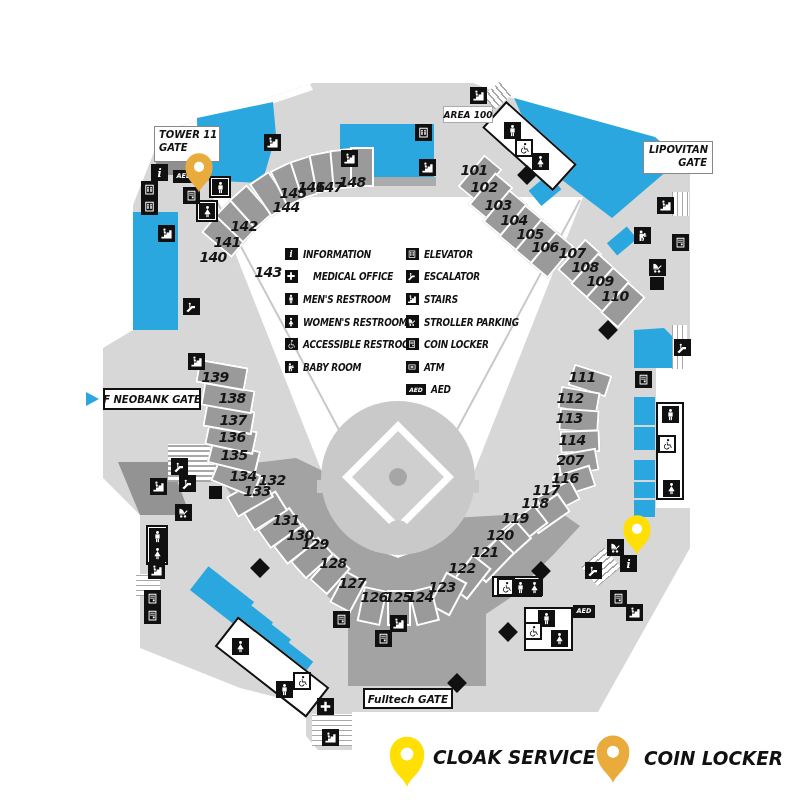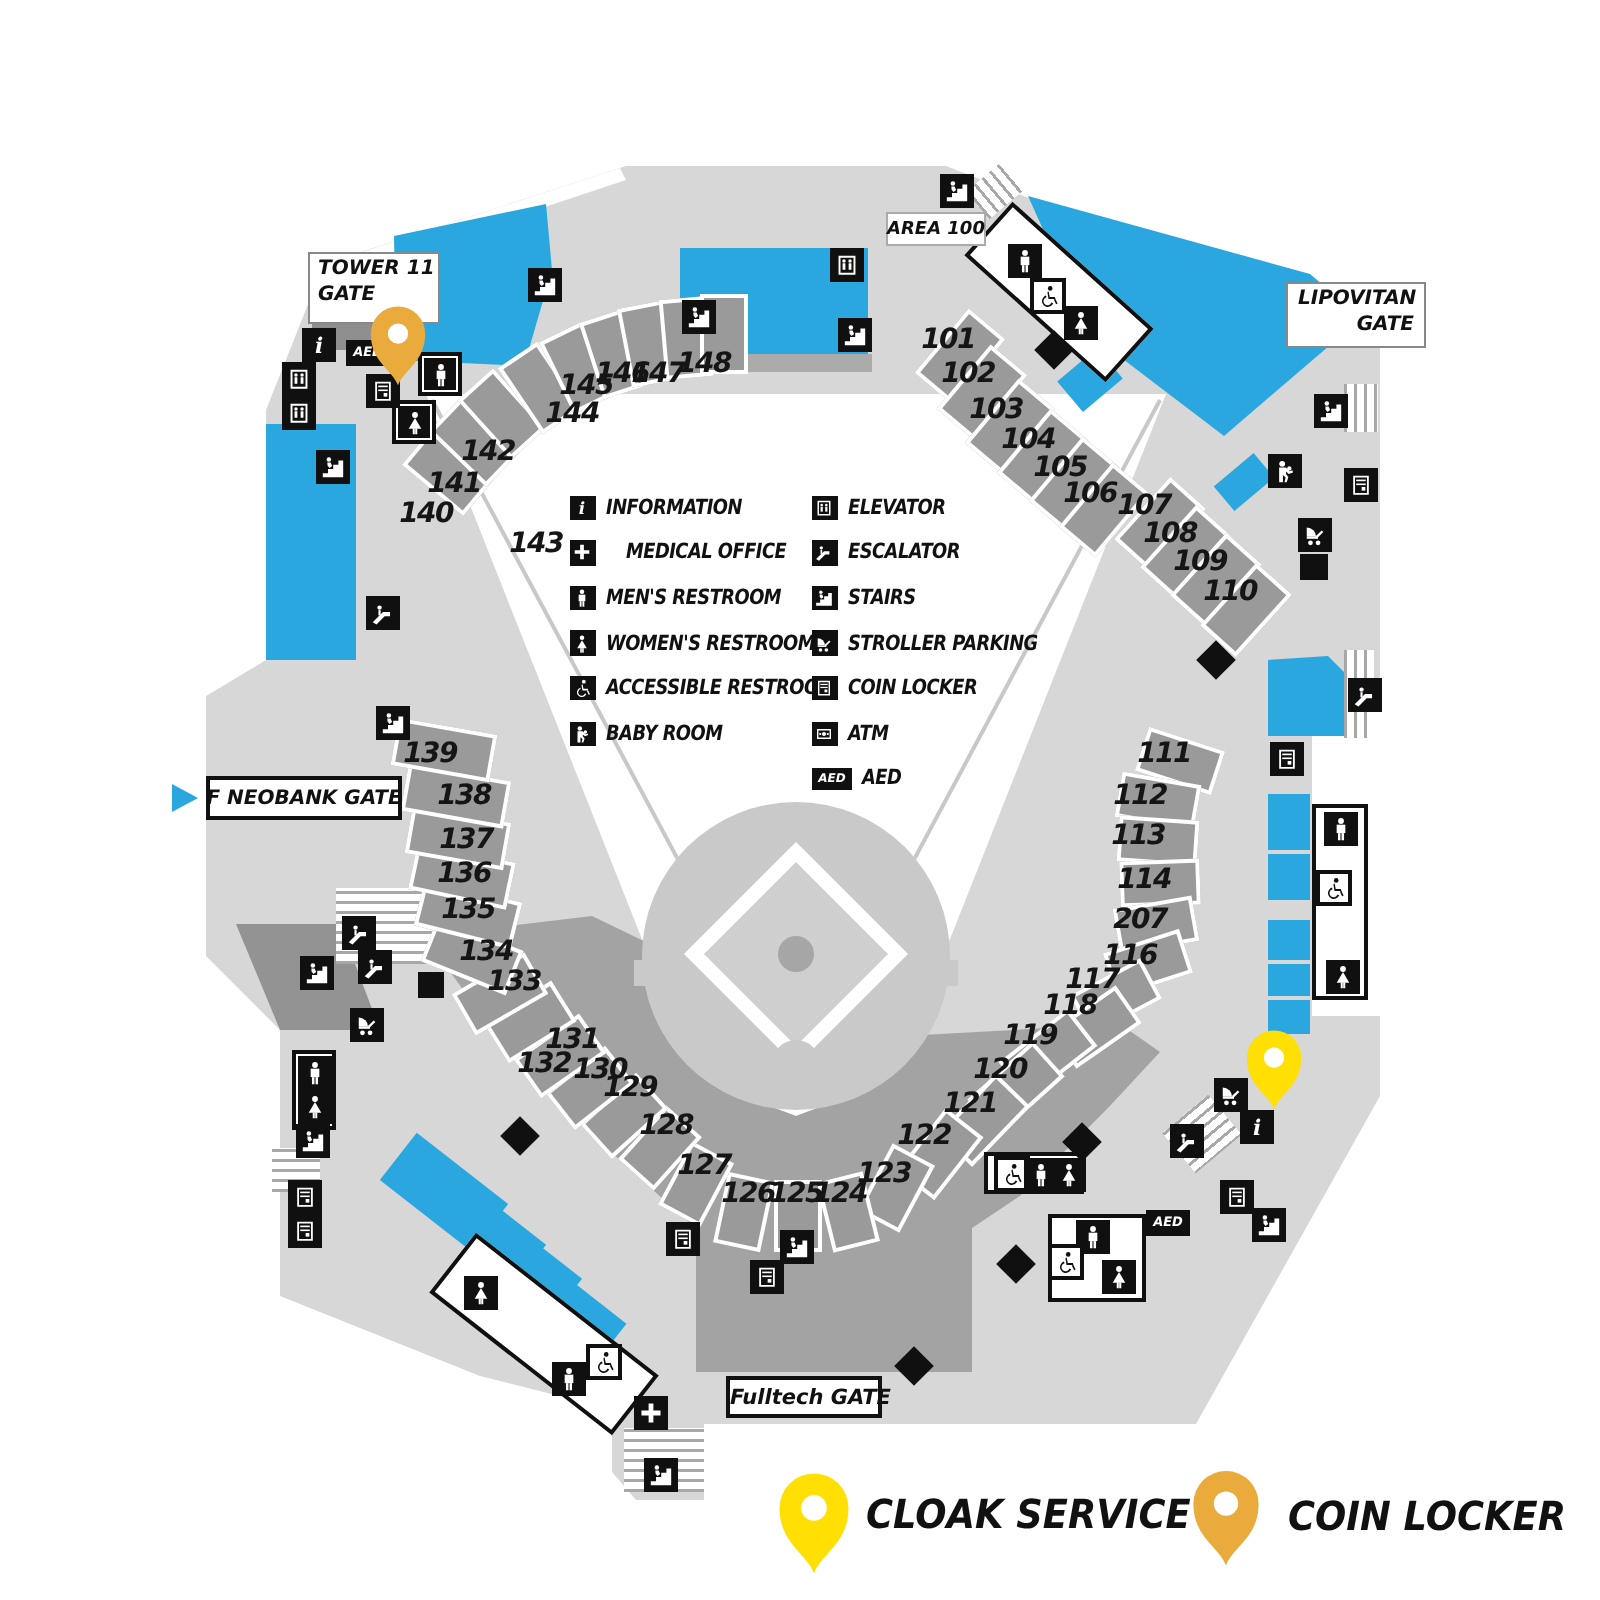--- a/index.html
+++ b/index.html
@@ -147,21 +147,21 @@
 <div class="hatchd" style="left:136px;top:574px;width:24px;height:22px"></div>
 
 <div class="gate" style="left:154px;top:126px;width:66px;height:36px;border:1px solid #888;font-size:10px;line-height:1.25;padding:2px 4px"><span>TOWER 11</span><br><span>GATE</span></div>
 <div class="gate" style="left:643px;top:141px;width:70px;height:33px;border:1px solid #888;font-size:10px;line-height:1.25;padding:2px 5px;text-align:right"><span>LIPOVITAN</span><br><span>GATE</span></div>
 <div class="gate" style="left:443px;top:106px;width:50px;height:17px;border:1px solid #aaa;font-size:9px;display:flex;align-items:center;justify-content:center">
       <span>AREA 100</span>
     </div>
 <div class="gate" style="left:103px;top:388px;width:98px;height:22px;border:2px solid #111;font-size:10px;display:flex;align-items:center;justify-content:center">
       <span>F NEOBANK GATE</span>
     </div>
-<div class="gate" style="left:363px;top:688px;width:78px;height:21px;border:2px solid #111;font-size:10.5px;display:flex;align-items:center;">
+<div class="gate" style="left:363px;top:688px;width:90px;height:21px;border:2px solid #111;font-size:10.5px;display:flex;align-items:center;justify-content:center">
       <span>Fulltech GATE</span>
     </div>
 
 <div id="legend">
       <div class="lrow" style="left: 285px; top: 247.5px;">
         <span class="lic">
           <svg viewBox="0 0 24 24">
             <use href="#i-info"></use>
           </svg>
         </span>
@@ -319,21 +319,21 @@
     <div class="num" style="left: 352px; top: 583px;">127</div>
     <div class="wedge" style="left: 318px; top: 556px; width: 24px; height: 36px; transform: rotate(42deg);"></div>
     <div class="num" style="left: 333px; top: 563px;">128</div>
     <div class="wedge" style="left: 300px; top: 539px; width: 24px; height: 38px; transform: rotate(48deg);"></div>
     <div class="num" style="left: 315px; top: 544px;">129</div>
     <div class="wedge" style="left: 283px; top: 525px; width: 24px; height: 38px; transform: rotate(52deg);"></div>
     <div class="num" style="left: 300px; top: 535px;">130</div>
     <div class="wedge" style="left: 268px; top: 508px; width: 24px; height: 40px; transform: rotate(55deg);"></div>
     <div class="num" style="left: 286px; top: 520px;">131</div>
     <div class="wedge" style="left: 253px; top: 491px; width: 24px; height: 40px; transform: rotate(58deg);"></div>
-    <div class="num" style="left: 272px; top: 532px;">132</div>
+    <div class="num" style="left: 272px; top: 480px;">132</div>
     <div class="wedge" style="left: 238px; top: 476px; width: 24px; height: 42px; transform: rotate(60deg);"></div>
     <div class="num" style="left: 257px; top: 491px;">133</div>
     <div class="wedge" style="left: 213px; top: 466px; width: 46px; height: 24px; transform: rotate(22deg);"></div>
     <div class="num" style="left: 243px; top: 476px;">134</div>
     <div class="wedge" style="left: 209px; top: 445px; width: 50px; height: 24px; transform: rotate(14deg);"></div>
     <div class="num" style="left: 234px; top: 455px;">135</div>
     <div class="wedge" style="left: 206px; top: 426px; width: 50px; height: 24px; transform: rotate(12deg);"></div>
     <div class="num" style="left: 232px; top: 437px;">136</div>
     <div class="wedge" style="left: 204px; top: 407px; width: 50px; height: 24px; transform: rotate(10deg);"></div>
     <div class="num" style="left: 233px; top: 420px;">137</div>

